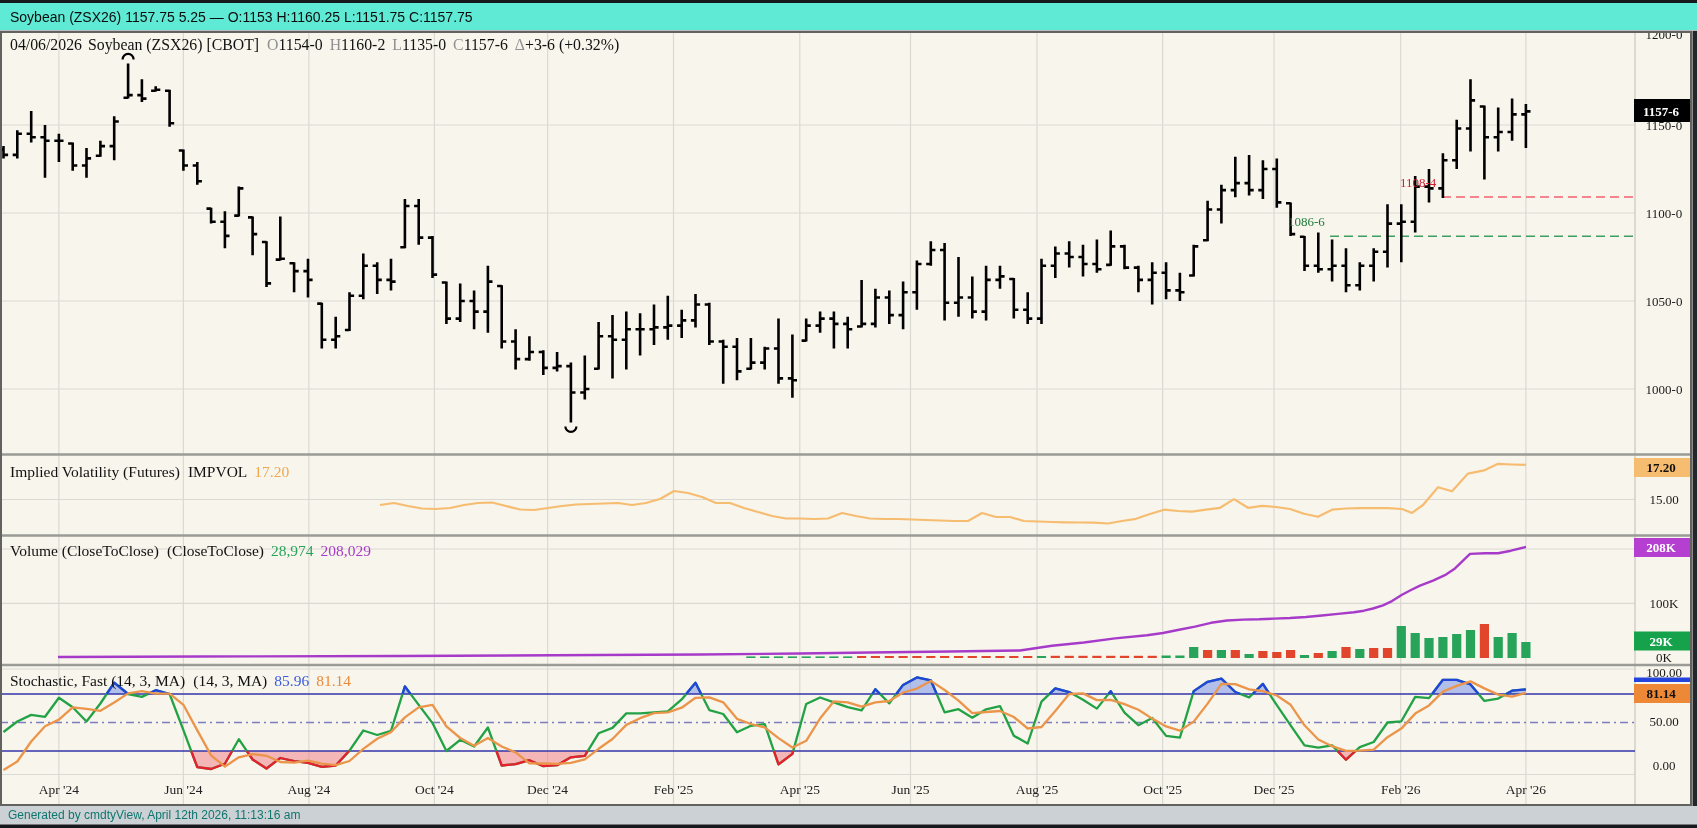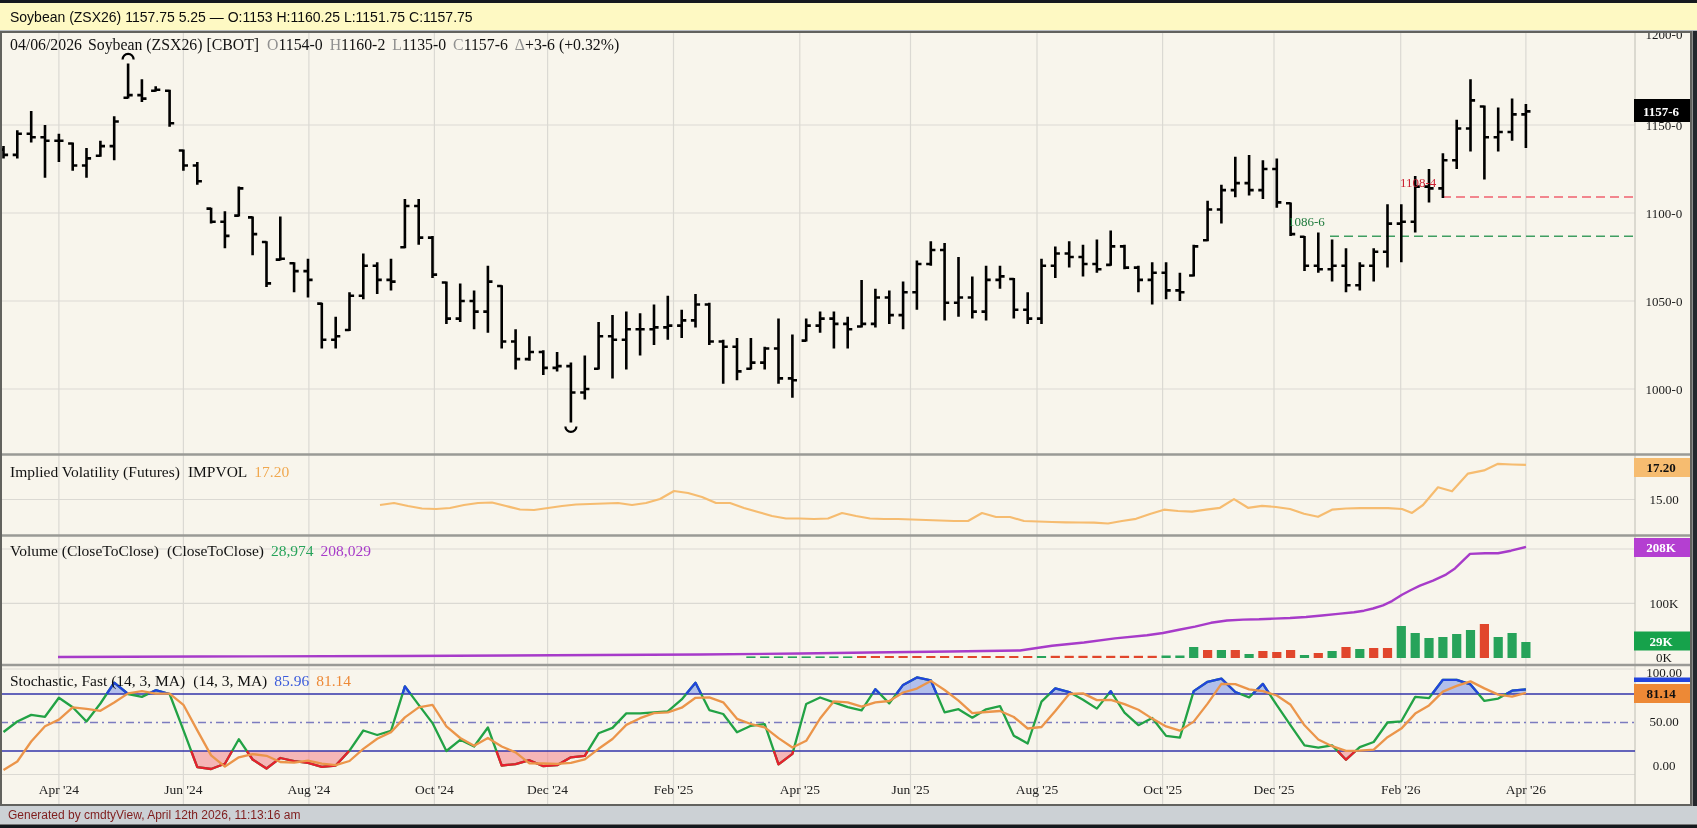--- a/index.html
+++ b/index.html
@@ -1,18 +1,18 @@
 <!DOCTYPE html>
 <html><head><meta charset="utf-8"><style>
 html,body{margin:0;padding:0;width:1697px;height:828px;overflow:hidden;background:#f8f5ec;}
 .topbar{position:absolute;left:0;top:0;width:1697px;height:3px;background:#15191e;}
-.titlebar{position:absolute;left:0;top:3px;width:1697px;height:28px;background:#fef9c3;
+.titlebar{position:absolute;left:0;top:3px;width:1697px;height:28px;background:#5eead4;
  font-family:"Liberation Sans",sans-serif;font-size:14px;color:#0c0c0c;line-height:28px;padding-left:10px;box-sizing:border-box;border-bottom:1px solid #b8bcc0;}
 .footer{position:absolute;left:0;top:806px;width:1697px;height:18px;background:#ccd1d5;
- font-family:"Liberation Sans",sans-serif;font-size:12px;color:#7f1d1d;line-height:18px;padding-left:8px;box-sizing:border-box;}
+ font-family:"Liberation Sans",sans-serif;font-size:12px;color:#0f766e;line-height:18px;padding-left:8px;box-sizing:border-box;}
 .botbar{position:absolute;left:0;top:825px;width:1697px;height:3px;background:#15191e;}
 .bline{position:absolute;left:0;top:824px;width:1697px;height:1px;background:#777;}
 svg{position:absolute;left:0;top:0;}
 </style></head>
 <body>
 <svg width="1697" height="828" viewBox="0 0 1697 828">
 <rect x="0" y="0" width="1697" height="828" fill="#f8f5ec"></rect>
 <line x1="58.9" y1="33.0" x2="58.9" y2="804.0" stroke="#dbd9d3" stroke-width="1.2" stroke-linecap="butt"></line>
 <line x1="183.4" y1="33.0" x2="183.4" y2="804.0" stroke="#dbd9d3" stroke-width="1.2" stroke-linecap="butt"></line>
 <line x1="308.9" y1="33.0" x2="308.9" y2="804.0" stroke="#dbd9d3" stroke-width="1.2" stroke-linecap="butt"></line>

